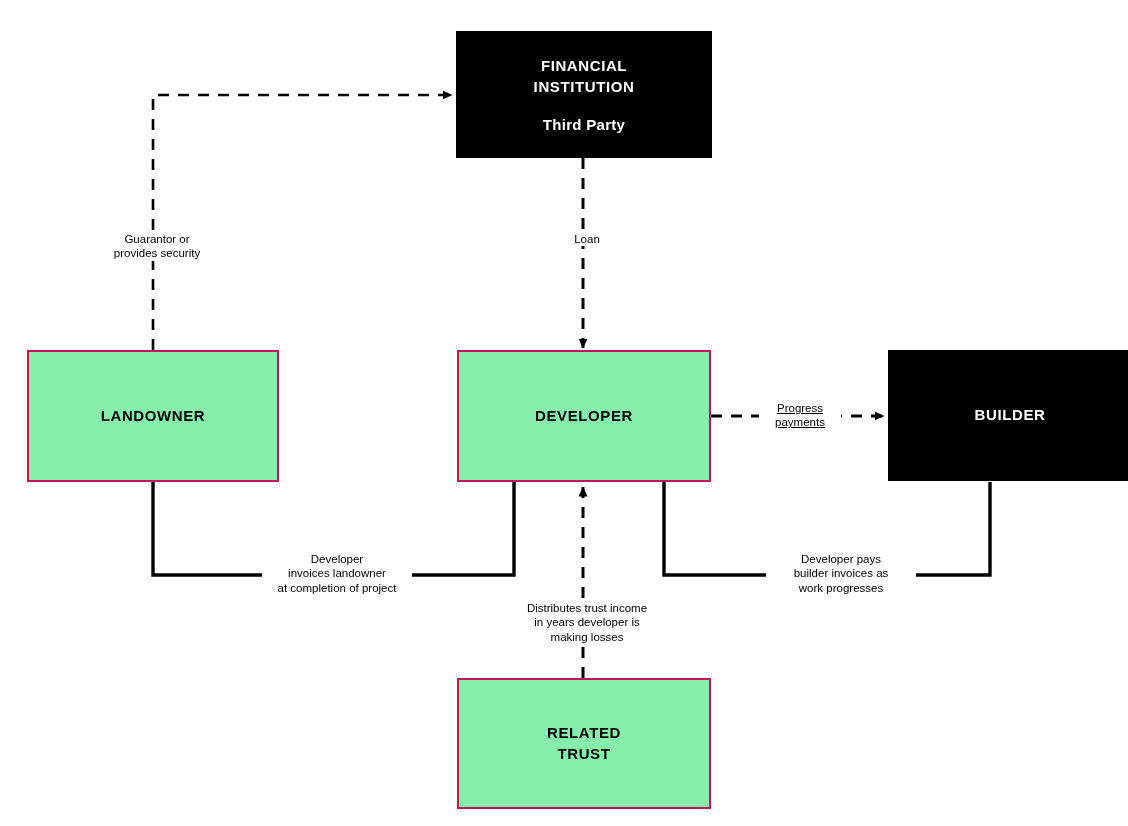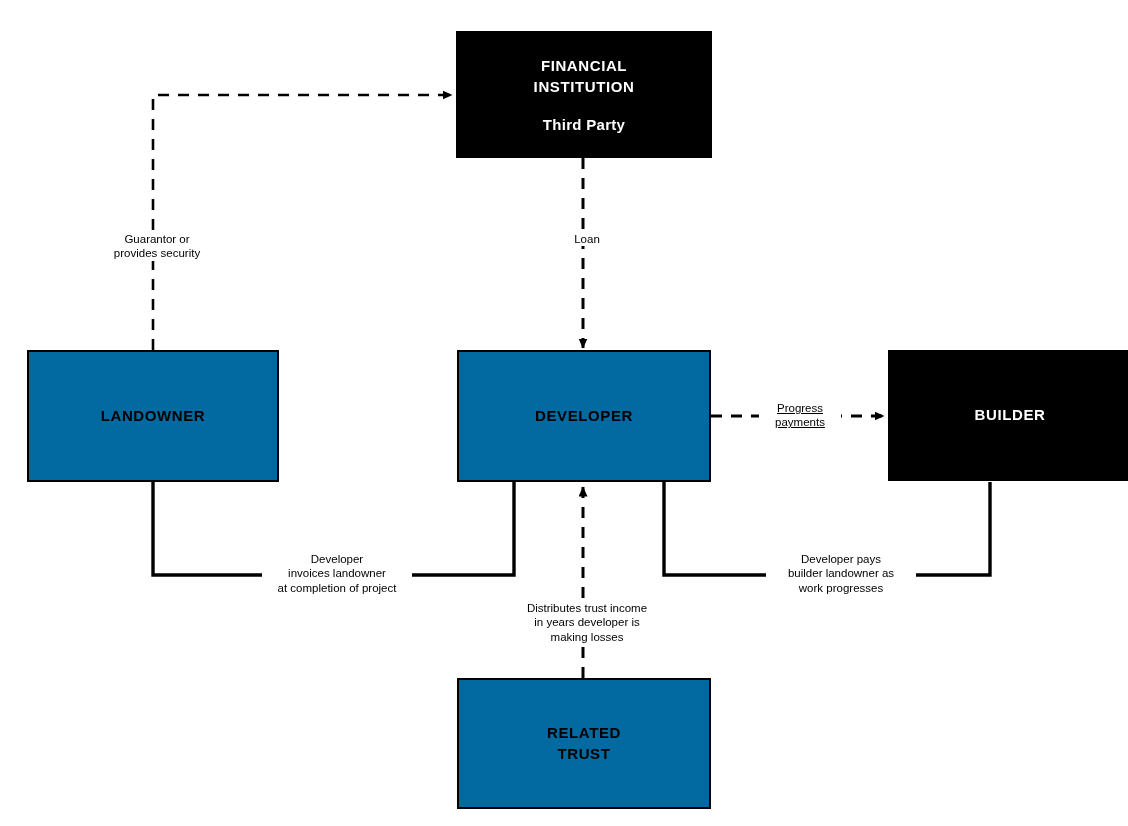--- a/index.html
+++ b/index.html
@@ -29,22 +29,22 @@
     position: absolute;
     box-sizing: border-box;
     display: flex;
     flex-direction: column;
     align-items: center;
     justify-content: center;
     text-align: center;
     z-index: 5;
   }
   .node-light {
-    background: #0369a1;
-    border: 2px solid #000000;
+    background: #86efac;
+    border: 2px solid #be185d;
     color: #000000;
   }
   .node-dark {
     background: #000000;
     border: none;
     color: #ffffff;
   }
   .node-title {
     font-size: 15px;
     font-weight: bold;
@@ -130,20 +130,20 @@
   <div class="edge-label" style="left:553px; top:232px; width:60px;">Loan</div>
 
   <div class="edge-label" style="left:759px; top:401px; width:74px;text-decoration:underline;">Progress
 payments</div>
 
   <div class="edge-label" style="left:262px; top:552px; width:142px;">Developer
 invoices landowner
 at completion of project</div>
 
   <div class="edge-label" style="left:766px; top:552px; width:142px;">Developer pays
-builder landowner as
+builder invoices as
 work progresses</div>
 
   <div class="edge-label" style="left:508px; top:601px; width:150px;">Distributes trust income
 in years developer is
 making losses</div>
 
 </div>
 
 </body></html>

